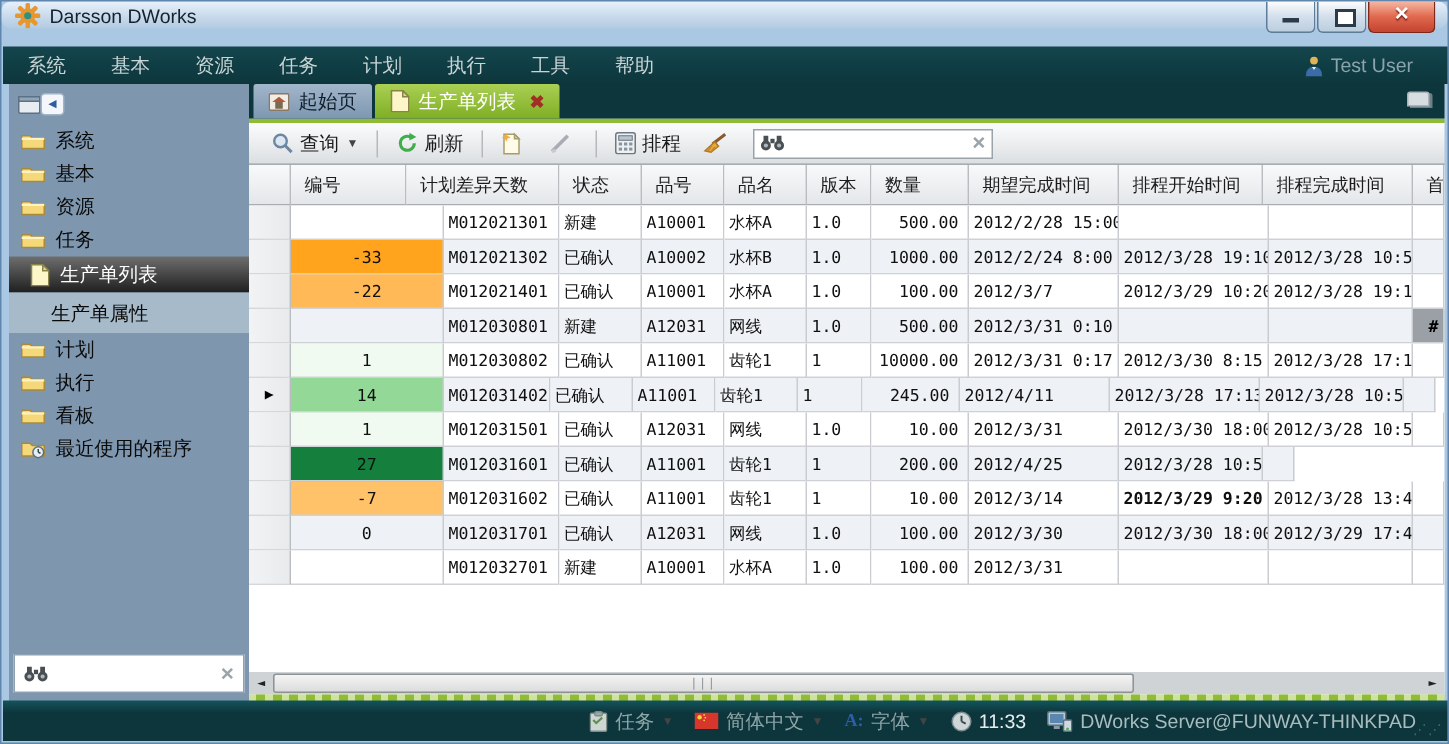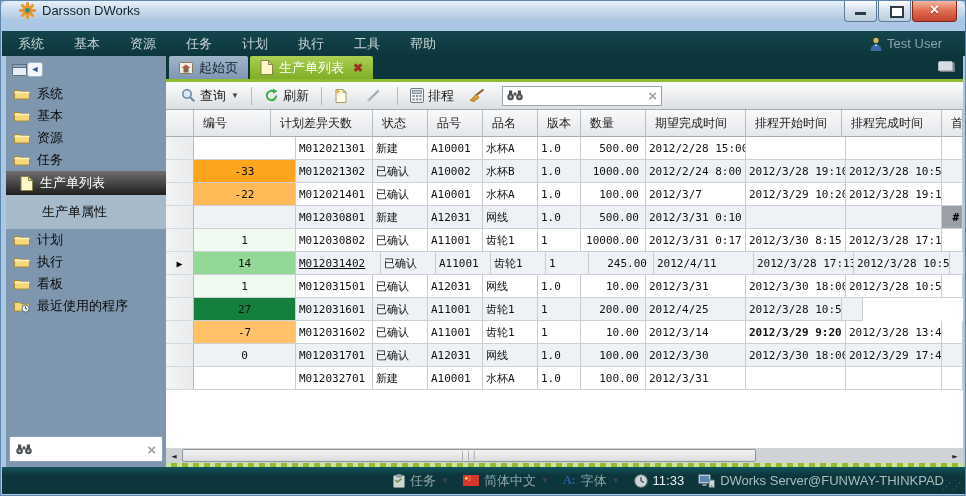--- a/index.html
+++ b/index.html
@@ -3,21 +3,21 @@
 <meta charset="utf-8">
 <style>
   * { margin:0; padding:0; box-sizing:border-box; }
   body { font-family:"Liberation Sans", sans-serif; background:#5a7a9a; }
   .window { position:relative; width:966px; height:496px; background:#aac7e3;
             border:1px solid #5f86ad; overflow:hidden; }
 
   
   .titlebar { position:absolute; left:0; top:0; width:100%; height:18px;
               background:linear-gradient(#e7f1fb,#c6d8ea 60%,#b2cbe2);
-              display:flex; align-items:center; padding-left:18px;border-radius:6px; }
+              display:flex; align-items:center; padding-left:9px;border-radius:6px; }
   .app-icon { width:17px; height:17px; margin-right:6px; }
   .title-text { font-size:13px; color:#15222e; }
   .winbtns { position:absolute; right:8px; top:0; display:flex; }
   .winbtn { width:33px; height:21px; border:1px solid #5e7c9a; border-top:none;
             background:linear-gradient(#fdfdfd,#d3dfec 50%,#bccede);
             border-radius:0 0 4px 4px; margin-left:1px; position:relative; cursor:pointer; }
   .winbtn.min::before { content:""; position:absolute; left:10px; right:10px; bottom:6px; height:3px; background:#2b3b4a; }
   .winbtn.max::before { content:""; position:absolute; left:11px; top:5px; width:10px; height:8px;
                         border:2px solid #2b3b4a; background:#fff; }
   .winbtn.close { width:45px; background:linear-gradient(#f6b8a4,#e06a4e 50%,#c44430);
@@ -38,21 +38,21 @@
 
   
   .sidebar { width:160px; background:#7e97af; display:flex; flex-direction:column; position:relative; }
   .side-header { height:27px; display:flex; align-items:center; padding:0 6px; color:#0e1b26; font-size:13px; }
   .side-header .lbl { flex:1; margin-left:6px; }
   .collapse-btn { width:16px; height:15px; background:#f3f6fa; border:1px solid #9fb4c8; border-radius:3px;
                   color:#2d5d9e; font-size:9px; line-height:13px; text-align:center; cursor:pointer; }
   .side-item { height:22px; display:flex; align-items:center; padding-left:8px; font-size:13px; color:#0a0a0a; cursor:pointer; }
   .side-item .icon { margin-right:7px; display:flex; }
   .side-item.selected { background:linear-gradient(#6e6e6e,#1f1f1f); color:#fff; padding-left:14px; height:24px; }
-  .side-item.subitem { background:#a7bac9; padding-left:36px; height:34px; }
+  .side-item.subitem { background:#a7bac9; padding-left:28px; height:27px; }
   .side-spacer { flex:1; }
   .side-search { margin:0 3px 6px 3px; height:26px; background:#fff; border:1px solid #8ea2b5;
                  display:flex; align-items:center; padding:0 6px; }
   .side-search .grow { flex:1; }
   .x-glyph { color:#9aa4ab; font-size:15px; font-weight:bold; cursor:pointer; }
 
   
   .content { flex:1; display:flex; flex-direction:column; min-width:0; }
 
   .tabstrip { height:23px; background:#0c363c; display:flex; align-items:flex-end; padding-left:3px; position:relative; }
@@ -487,21 +487,21 @@
               <div class="cell" style="width: 43px;">1</div>
               <div class="cell right" style="width: 65px;">10000.00</div>
               <div class="cell" style="width: 100px;">2012/3/31 0:17</div>
               <div class="cell" style="width: 100px;">2012/3/30 8:15</div>
               <div class="cell" style="width: 96px;">2012/3/28 17:13</div>
               <div class="cell" style="width: 21px;"></div>
             </div>
             <div class="grid-row stripe">
               <div class="ind">▶</div>
               <div class="cell center" style="width: 102px; background: rgb(147, 216, 151);">14</div>
-              <div class="cell" style="width: 85px; text-decoration: underline;">M012031402</div>
+              <div class="cell" style="width: 71px;">M012031402</div>
               <div class="cell" style="width: 55px;">已确认</div>
               <div class="cell" style="width: 55px;">A11001</div>
               <div class="cell" style="width: 55px;">齿轮1</div>
               <div class="cell" style="width: 43px;">1</div>
               <div class="cell right" style="width: 65px;">245.00</div>
               <div class="cell" style="width: 100px;">2012/4/11</div>
               <div class="cell" style="width: 100px;">2012/3/28 17:13</div>
               <div class="cell" style="width: 96px;">2012/3/28 10:52</div>
               <div class="cell" style="width: 21px;"></div>
             </div>

